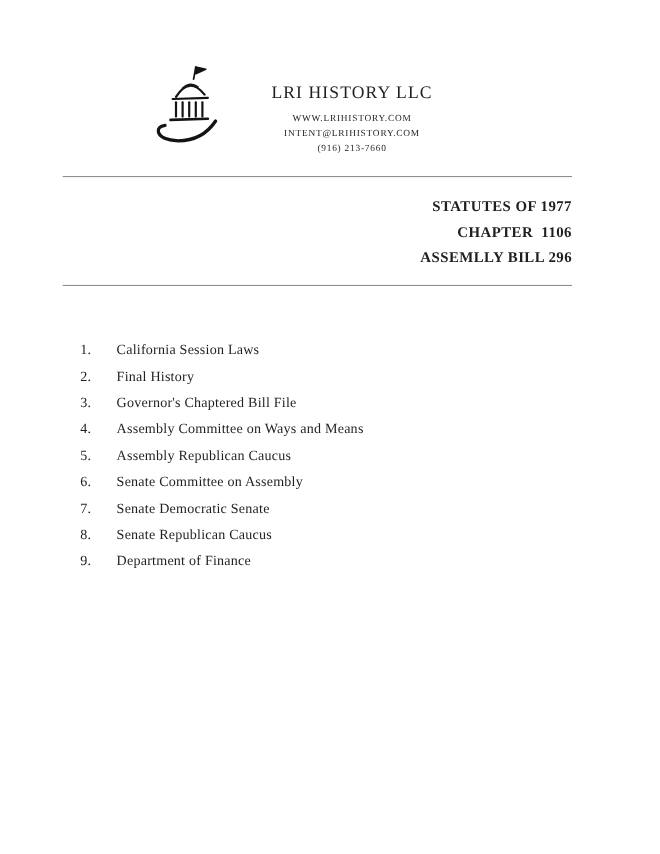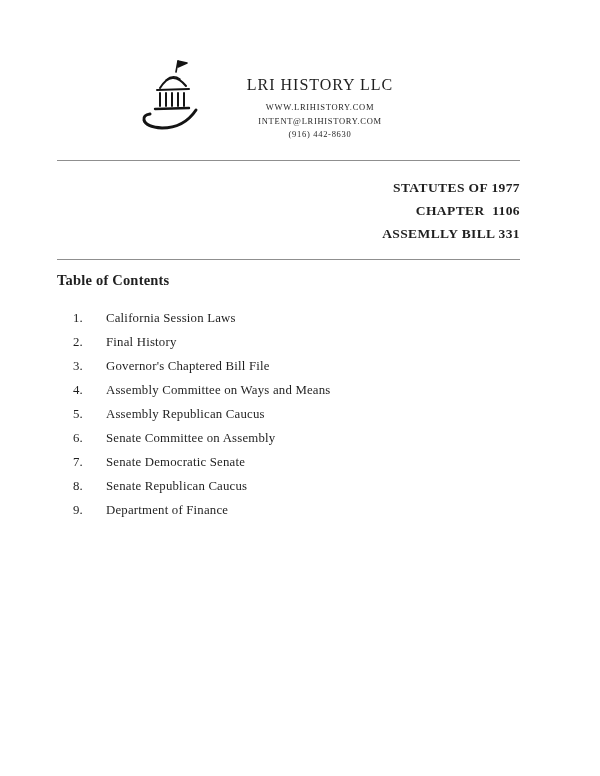--- a/index.html
+++ b/index.html
@@ -49,35 +49,34 @@
       <path d="M48 37 L48 50" stroke-width="2"></path>
 
       <path d="M19 53 L53 52" stroke-width="2.4"></path>
 
       <path d="M60 54 Q48 72 26 72 Q10 71 8 64 Q7 59 14 58" stroke-width="3"></path>
     </svg>
     <div class="brand-text">
       <div class="company">LRI HISTORY LLC</div>
       <div class="contact">WWW.LRIHISTORY.COM</div>
       <div class="contact">INTENT@LRIHISTORY.COM</div>
-      <div class="contact">(916) 442-8630</div>
+      <div class="contact">(916) 213-7660</div>
     </div>
   </div>
 
   <div class="rule rule-1"></div>
 
   <div class="doc-block">
     <div class="doc-line">STATUTES OF 1977</div>
     <div class="doc-line">CHAPTER  1106</div>
-    <div class="doc-line">ASSEMLLY BILL 331</div>
+    <div class="doc-line">ASSEMLLY BILL 296</div>
   </div>
 
   <div class="rule rule-2"></div>
 
-  <div class="toc-title">Table of Contents</div>
 
   <div class="toc-list">
     <div class="toc-item">
       <span class="toc-num">1.</span>
       <span class="toc-label">California Session Laws</span>
     </div>
     <div class="toc-item">
       <span class="toc-num">2.</span>
       <span class="toc-label">Final History</span>
     </div>

